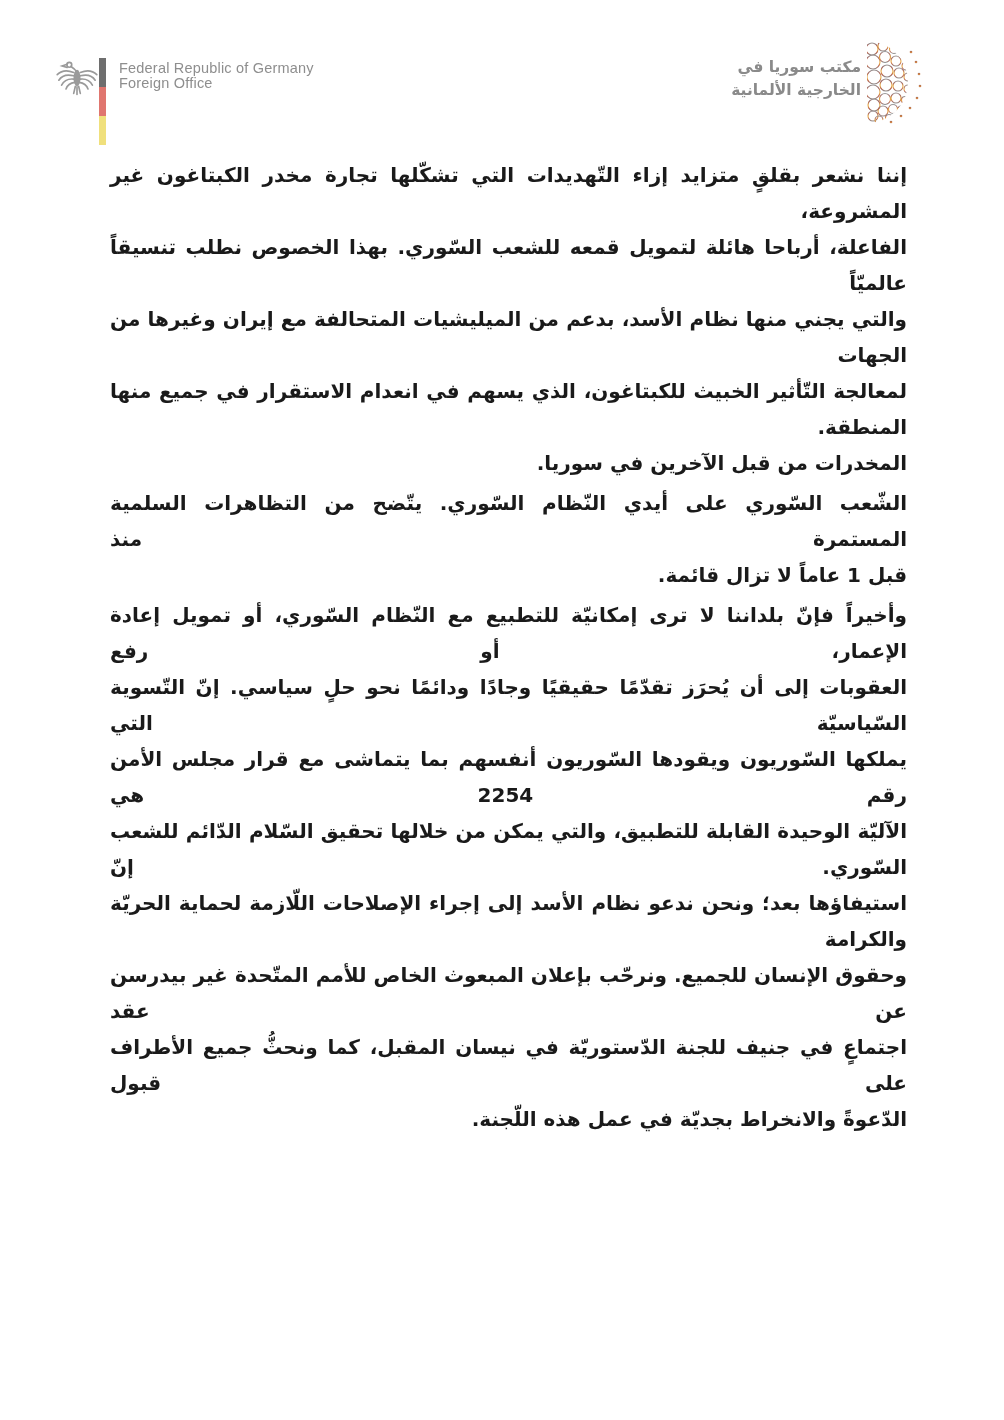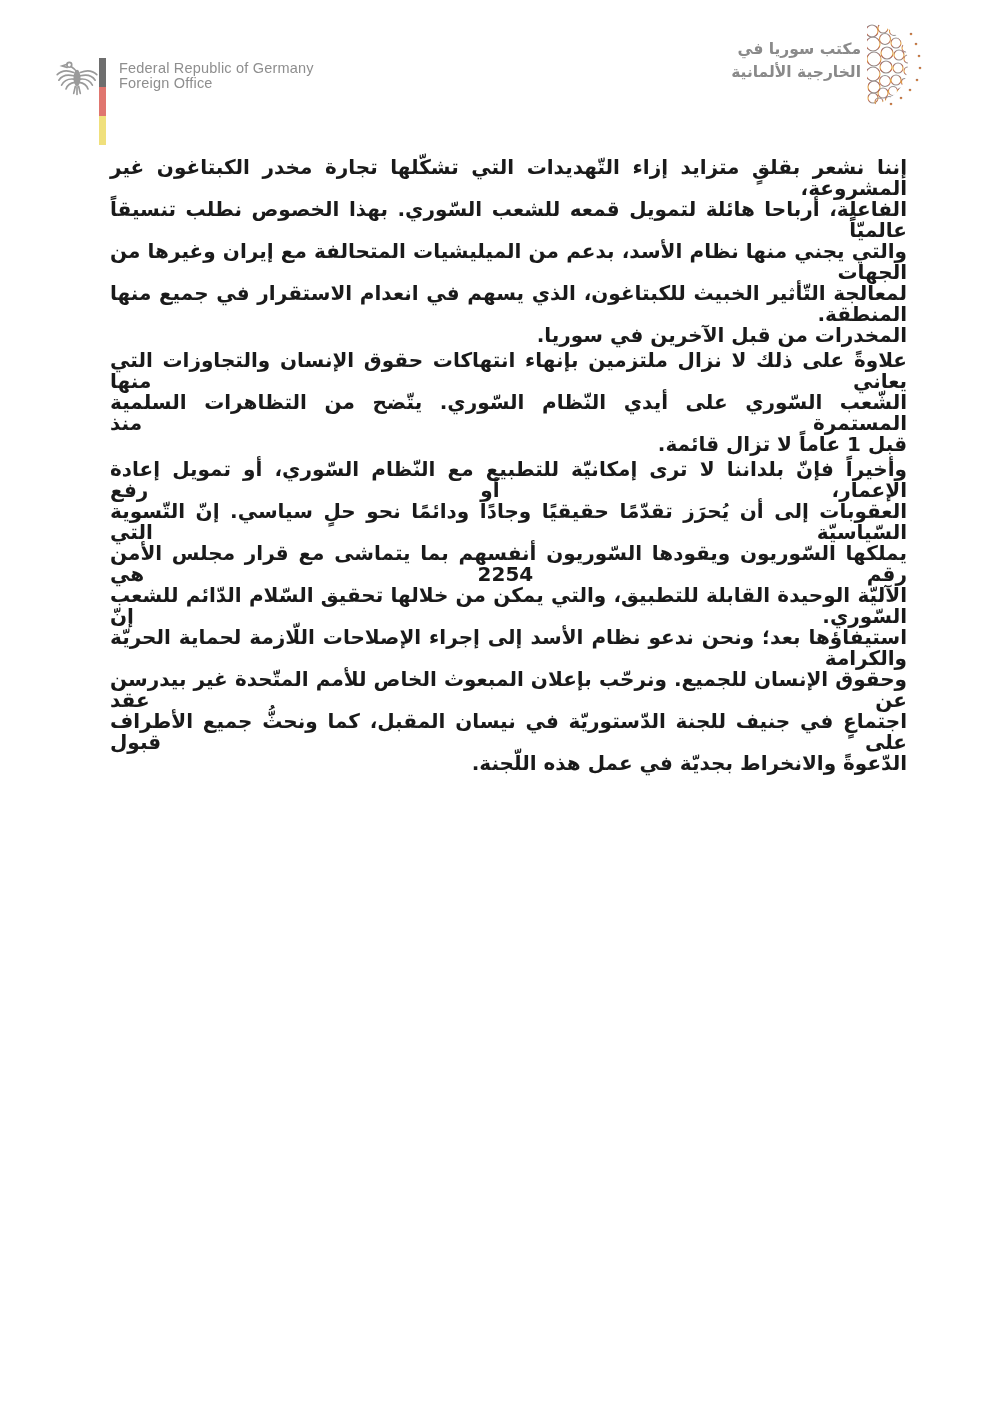--- a/index.html
+++ b/index.html
@@ -30,21 +30,21 @@
     color: #8e8e8e;
     font-size: 14.5px;
     line-height: 15px;
     letter-spacing: 0.2px;
     font-family: "Liberation Sans", sans-serif;
   }
 
   
   .hdr-right {
     position: absolute;
-    top: 22px;
+    top: 40px;
     right: 80px;
     display: flex;
     align-items: flex-start;
   }
   .hdr-right-text {
     margin-top: 16px;
     margin-right: 5px;
     color: #8a8a8a;
     font-weight: bold;
     font-size: 15.5px;
@@ -63,21 +63,21 @@
     right: 97px;
     direction: rtl;
     font-family: "DejaVu Sans", sans-serif;
     font-weight: 700;
     font-size: 20px;
     color: #1a1a1a;
   }
   .body-text p { margin: 0 0 4px 0; }
   .ln {
     display: block;
-    line-height: 21px;
+    line-height: 36px;
     text-align: justify;
     text-align-last: justify;
   }
   .ln.last { text-align-last: auto; }
 </style>
 </head>
 <body>
 
 <div class="page">
 
@@ -180,21 +180,20 @@
 
   <main class="body-text" dir="rtl">
     <p>
       <span class="ln">إننا نشعر بقلقٍ متزايد إزاء التّهديدات التي تشكّلها تجارة مخدر الكبتاغون غير المشروعة،</span>
       <span class="ln">الفاعلة، أرباحا هائلة لتمويل قمعه للشعب السّوري. بهذا الخصوص نطلب تنسيقاً عالميّاً</span>
       <span class="ln">والتي يجني منها نظام الأسد، بدعم من الميليشيات المتحالفة مع إيران وغيرها من الجهات</span>
       <span class="ln">لمعالجة التّأثير الخبيث للكبتاغون، الذي يسهم في انعدام الاستقرار في جميع منها المنطقة.</span>
       <span class="ln last">المخدرات من قبل الآخرين في سوريا.</span>
     </p>
     <p>
-      <span class="ln">علاوةً على ذلك لا نزال ملتزمين بإنهاء انتهاكات حقوق الإنسان والتجاوزات التي يعاني منها</span>
       <span class="ln">الشّعب السّوري على أيدي النّظام السّوري. يتّضح من التظاهرات السلمية المستمرة منذ</span>
       <span class="ln last">قبل 1 عاماً لا تزال قائمة.</span>
     </p>
     <p>
       <span class="ln">وأخيراً فإنّ بلداننا لا ترى إمكانيّة للتطبيع مع النّظام السّوري، أو تمويل إعادة الإعمار، أو رفع</span>
       <span class="ln">العقوبات إلى أن يُحرَز تقدّمًا حقيقيًا وجادًا ودائمًا نحو حلٍ سياسي. إنّ التّسوية السّياسيّة التي</span>
       <span class="ln">يملكها السّوريون ويقودها السّوريون أنفسهم بما يتماشى مع قرار مجلس الأمن رقم 2254 هي</span>
       <span class="ln">الآليّة الوحيدة القابلة للتطبيق، والتي يمكن من خلالها تحقيق السّلام الدّائم للشعب السّوري. إنّ</span>
       <span class="ln">استيفاؤها بعد؛ ونحن ندعو نظام الأسد إلى إجراء الإصلاحات اللّازمة لحماية الحريّة والكرامة</span>
       <span class="ln">وحقوق الإنسان للجميع. ونرحّب بإعلان المبعوث الخاص للأمم المتّحدة غير بيدرسن عن عقد</span>

